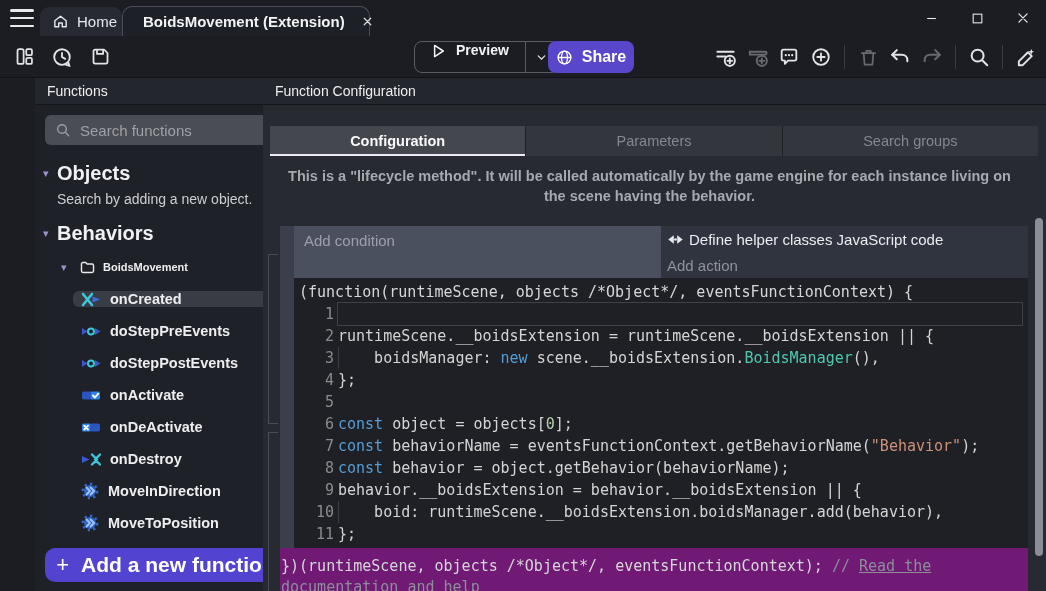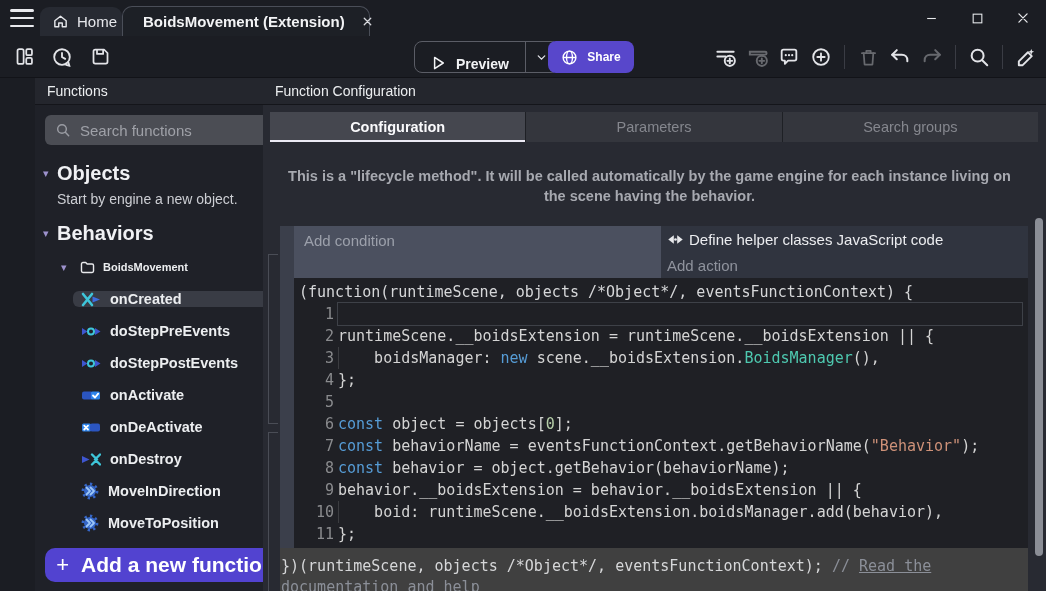--- a/index.html
+++ b/index.html
@@ -18,25 +18,25 @@
   .tab-close { color:#d8d9dd; font-size:15px; line-height:1; cursor:pointer; padding:2px 4px; }
   .winbtns { position:absolute; right:0; top:0; height:36px; display:flex; }
   .winbtn { width:46px; height:36px; display:flex; align-items:center; justify-content:center; color:#e8e9ec; cursor:pointer; }
 
   
   .toolbar { position:absolute; left:0; top:36px; right:0; height:42px; display:flex; align-items:center; border-bottom:1px solid #121318; }
   .tb-left { display:flex; align-items:center; gap:10px; padding-left:10px; }
   .tb-ic { width:28px; height:28px; display:flex; align-items:center; justify-content:center; cursor:pointer; color:#e3e4e8; }
   .tb-ic.dim { opacity:.38; }
   .preview-btn { position:absolute; left:414px; top:5px; height:32px; display:flex; align-items:stretch; border:1px solid #5b5d66; border-radius:8px; overflow:hidden; cursor:pointer; }
-  .preview-main { display:flex; align-items:flex-end; gap:9px; padding:0 16px 0 14px; }
+  .preview-main { display:flex; align-items:flex-start; gap:9px; padding:0 16px 0 14px; }
   .preview-main .lbl { font-size:14px; font-weight:700; color:#f2f3f5; }
   .preview-caret { display:flex; align-items:center; justify-content:center; width:33px; border-left:1px solid #5b5d66; }
   .share-btn { position:absolute; left:548px; top:5px; height:32px; width:86px; border-radius:8px; background:#5847cb; display:flex; align-items:center; justify-content:center; gap:9px; cursor:pointer; }
-  .share-btn .lbl { font-size:12px; font-weight:700; color:#fff; }
+  .share-btn .lbl { font-size:16px; font-weight:700; color:#fff; }
   .tb-right { position:absolute; right:6px; top:5px; height:32px; display:flex; align-items:center; gap:4px; }
   .tb-sep { width:1px; height:24px; background:#3a3c44; margin:0 5px; }
 
   
   .sidebar { position:absolute; left:0; top:78px; width:262px; bottom:0; background:#1f2128; border-right:1px solid #121318;margin-left:35px; }
   .panel-head { height:27px; background:#24262d; border-bottom:1px solid #14151a; display:flex; align-items:center; padding:0 12px; font-size:14px; color:#eceef0; }
   .search-wrap { padding:10px 10px 8px 10px; }
   .search-box { height:30px; background:#4b4d54; border-radius:6px; display:flex; align-items:center; gap:9px; padding:0 10px; cursor:text; }
   .search-box .ph { font-size:15px; color:#9fa1a8; }
   .sec-row { height:32px; display:flex; align-items:center; padding:0 10px 0 8px; margin-top:4px; }
@@ -52,21 +52,21 @@
   .fn-row { margin-left:38px; margin-right:4px; border-radius:6px; padding-left:8px; display:flex; align-items:center; cursor:pointer; }
   .fn-row.sel { background:#393c45; }
   .fn-row .lbl { font-size:14.5px; font-weight:700; color:#eceef0; flex:1; margin-left:9px; white-space:nowrap; }
   .kebab { color:#abadb5; font-size:14px; padding:0 10px; cursor:pointer; letter-spacing:0; }
   .add-fn-btn { position:absolute; left:10px; right:10px; bottom:9px; height:34px; background:#5243d0; border-radius:10px; display:flex; align-items:center; justify-content:center; gap:12px; cursor:pointer; }
   .add-fn-btn .plus { color:#fff; font-size:22px; font-weight:300; line-height:1; }
   .add-fn-btn .lbl { color:#fff; font-size:21px; font-weight:700; }
 
   
   .main { position:absolute; left:263px; top:78px; right:0; bottom:0; background:#282a32; }
-  .cfg-tabs { position:absolute; left:7px; right:8px; top:34px; height:30px; display:flex; }
+  .cfg-tabs { position:absolute; left:7px; right:8px; top:48px; height:30px; display:flex; }
   .cfg-tab { flex:1; display:flex; align-items:center; justify-content:center; font-size:14.5px; background:#34363d; color:#85878e; border-right:1px solid #1e2025; cursor:pointer; position:relative; }
   .cfg-tab:last-child { border-right:none; }
   .cfg-tab.active { background:#45474f; color:#fafafc; font-weight:700; }
   .cfg-tab.active::after { content:""; position:absolute; left:0; right:0; bottom:0; height:2px; background:#eceaf4; }
   .descr { position:absolute; left:20px; right:30px; top:88px; text-align:center; font-size:14.5px; font-weight:600; color:#a7a9b0; line-height:20px; }
 
   
   .bracket { position:absolute; width:10px; border-left:1px solid #4a4d56; }
   .bracket::before, .bracket::after { content:""; position:absolute; left:0; width:9px; height:1px; background:#4a4d56; }
   .bracket::before { top:0; } .bracket::after { bottom:0; }
@@ -82,21 +82,21 @@
 
   .code-editor { background:#1f2025; font-family:"DejaVu Sans Mono", monospace; font-size:15px; line-height:22px; padding-top:3px; height:270px; }
   .code-wrapline { color:#d6d7d9; padding-left:5px; white-space:pre; height:22px; }
   .crow { display:flex; height:22px; position:relative; }
   .crow .ln { width:40px; text-align:right; color:#8a8b8e; flex:none; user-select:none; }
   .crow .lc { flex:1; margin-left:4px; margin-right:6px; white-space:pre; color:#d4d4d4; position:relative; }
   .crow.cur .lc { box-shadow:0 0 0 1px #3e4148; }
   .crow.guide .lc::before { content:""; position:absolute; left:0; top:0; bottom:0; width:1px; background:#3b3c40; }
   .tk-p { color:#d4d4d4; } .tk-k { color:#569cd6;margin-top:40px; } .tk-s { color:#ce9178; }
   .tk-n { color:#b5cea8; } .tk-c { color:#4ec9b0; }
-  .code-footer { position:absolute; left:17px; width:748px; top:470px; bottom:0; background:#404040; font-family:"DejaVu Sans Mono", monospace; font-size:15px; line-height:21px; padding:8px 0 0 1px; white-space:pre-wrap; }
+  .code-footer { position:absolute; left:17px; width:748px; top:470px; bottom:0; background:#701a75; font-family:"DejaVu Sans Mono", monospace; font-size:15px; line-height:21px; padding:8px 0 0 1px; white-space:pre-wrap; }
   .code-footer .cde { color:#d6d7d9; }
   .code-footer .cmt { color:#8b8f98; }
   .code-footer a { color:#8b8f98; text-decoration:underline; cursor:pointer; }
 
   .vscroll { position:absolute; right:3px; top:140px; width:8px; height:338px; background:#8b8e96; border-radius:4px; cursor:pointer; }
 
   svg { display:block; }
 </style>
 </head>
 <body>
@@ -276,21 +276,21 @@
         </span>
         <span class="ph">Search functions</span>
       </div>
     </div>
 
     <div class="sec-row">
       <span class="sec-tri">▾</span>
       <span class="sec-lbl">Objects</span>
       <span class="sec-add">+</span>
     </div>
-    <div class="sec-hint">Start by engine a new object.</div>
+    <div class="sec-hint">Search by adding a new object.</div>
 
     <div class="sec-row">
       <span class="sec-tri">▾</span>
       <span class="sec-lbl">Behaviors</span>
       <span class="sec-add">+</span>
     </div>
 
     <div class="tree">
       <div class="tree-row folder-row">
         <span class="tri">▾</span>

